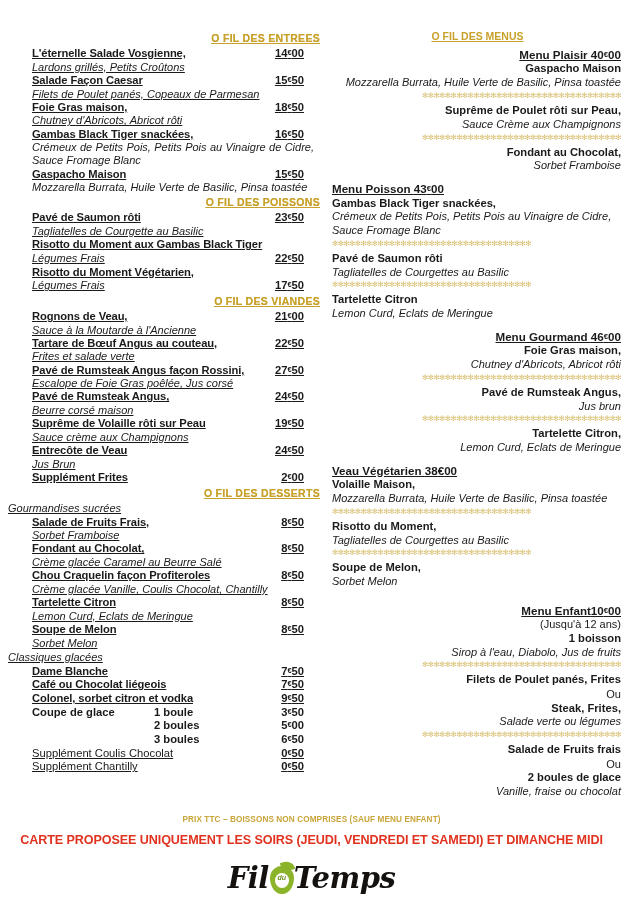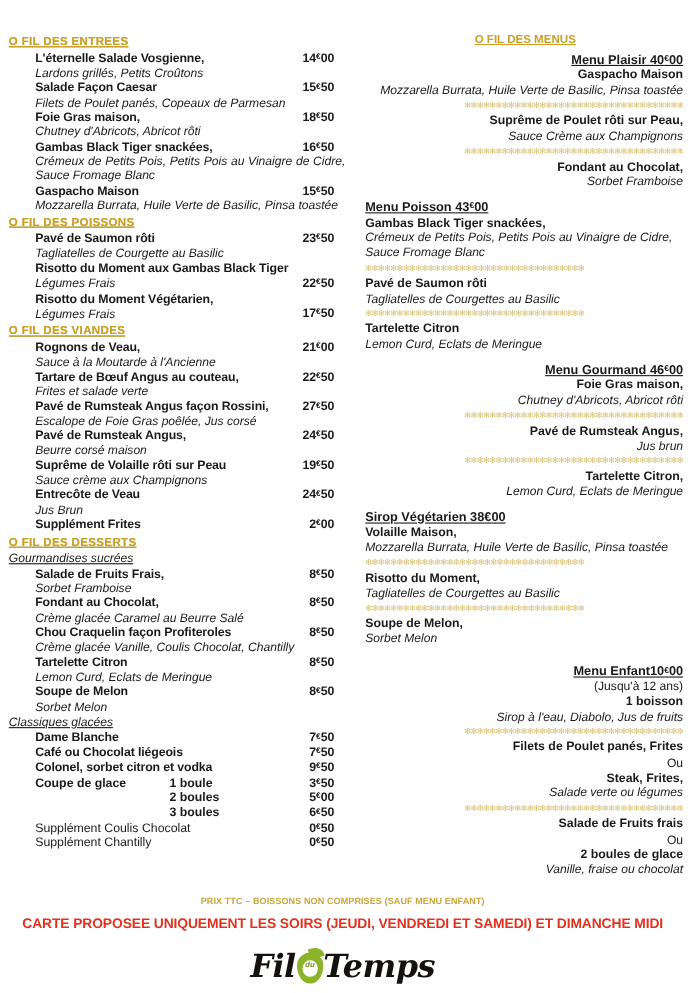--- a/index.html
+++ b/index.html
@@ -28,21 +28,21 @@
     display: flex;
     align-items: flex-start;
     padding: 30px 8px 0 8px;
     box-sizing: border-box;
   }
   .col-left  { width: 318px; padding-right: 6px; box-sizing: border-box; }
   .col-right { width: 299px; padding-left: 4px; box-sizing: border-box; }
 
   
   .section-head {
-    text-align: left;
+    text-align: right;
     font-weight: bold;
     font-size: 10.5px;
     letter-spacing: .3px;
     color: #c8a12a;
     text-decoration: underline;
     text-underline-offset: 1px;
     margin: 2px 0 3px 0;
     background: linear-gradient(180deg,#b08c18 0%,#e3c766 45%,#9c7c12 100%);
     -webkit-background-clip: text;
     background-clip: text;
@@ -62,23 +62,24 @@
     font-size: 11px;
     color: #1a1a1a;
     text-decoration: underline;
     text-underline-offset: 1px;
     margin: 1px 0 2px 0;
   }
 
   
   .row {
     display: flex;
-    align-items: flex-end;
+    align-items: flex-start;
     justify-content: space-between;
     line-height: 1.22;
+    text-decoration: underline;
   }
   .dish-title {
     font-weight: bold;
     font-size: 11.2px;
     letter-spacing: -.1px;
     padding-left: 24px;
     flex: 1 1 auto;
   }
   .dish-desc {
     font-style: italic;
@@ -551,21 +552,21 @@
         <div class="m-desc">Jus brun</div>
         <div class="divider w-right">✻✻✻✻✻✻✻✻✻✻✻✻✻✻✻✻✻✻✻✻✻✻✻✻✻✻✻✻✻✻✻✻✻✻✻</div>
         <div class="gap-sm"></div>
         <div class="m-course">Tartelette Citron,</div>
         <div class="m-desc">Lemon Curd, Eclats de Meringue</div>
       </div>
 
       <div class="gap"></div>
 
       <div class="menu-block left">
-        <div class="menu-name"><span>Sirop Végétarien </span><span class="mprice"><span>38</span>€<span>00</span></span></div>
+        <div class="menu-name"><span>Veau Végétarien </span><span class="mprice"><span>38</span>€<span>00</span></span></div>
         <div class="m-course">Volaille Maison,</div>
         <div class="m-desc">Mozzarella Burrata, Huile Verte de Basilic, Pinsa toastée</div>
         <div class="divider w-left">✻✻✻✻✻✻✻✻✻✻✻✻✻✻✻✻✻✻✻✻✻✻✻✻✻✻✻✻✻✻✻✻✻✻✻</div>
         <div class="gap-sm"></div>
         <div class="m-course">Risotto du Moment,</div>
         <div class="m-desc">Tagliatelles de Courgettes au Basilic</div>
         <div class="divider w-left">✻✻✻✻✻✻✻✻✻✻✻✻✻✻✻✻✻✻✻✻✻✻✻✻✻✻✻✻✻✻✻✻✻✻✻</div>
         <div class="gap-sm"></div>
         <div class="m-course">Soupe de Melon,</div>
         <div class="m-desc">Sorbet Melon</div>

